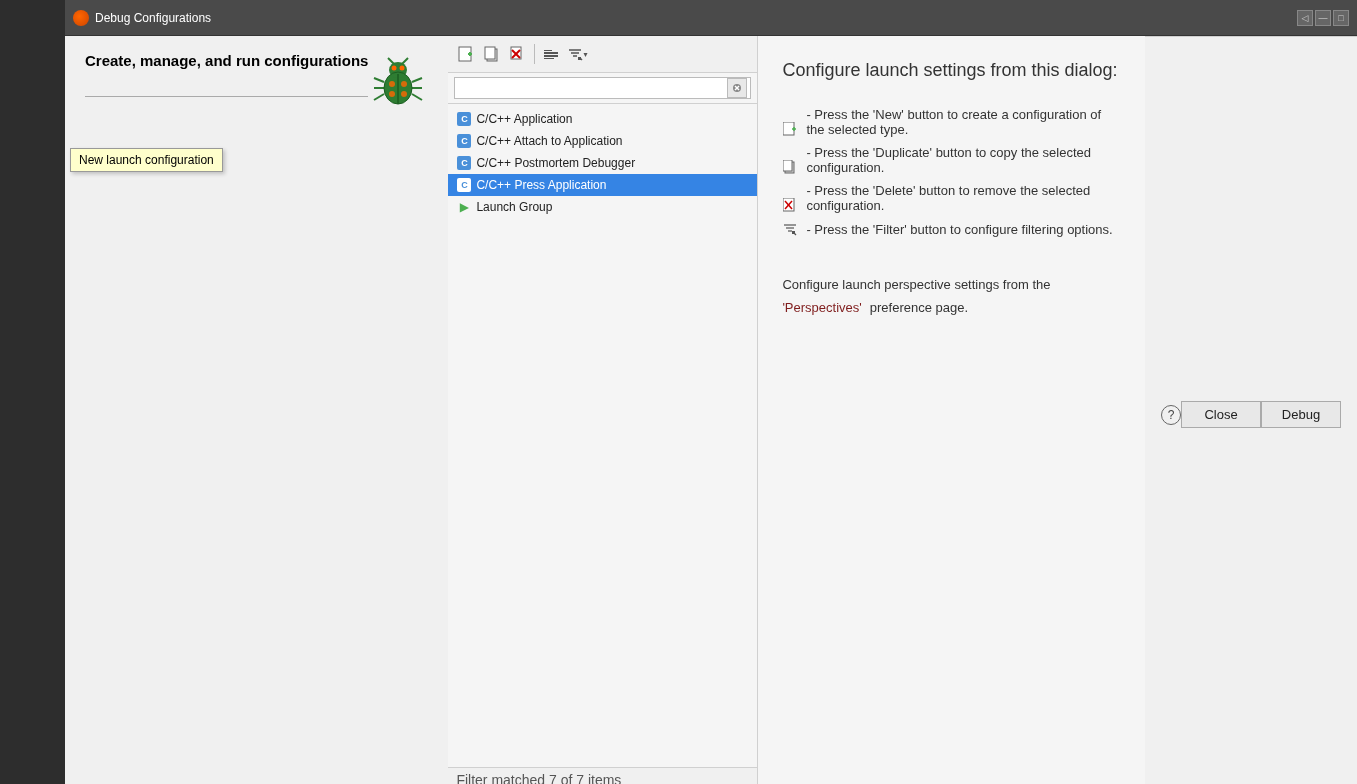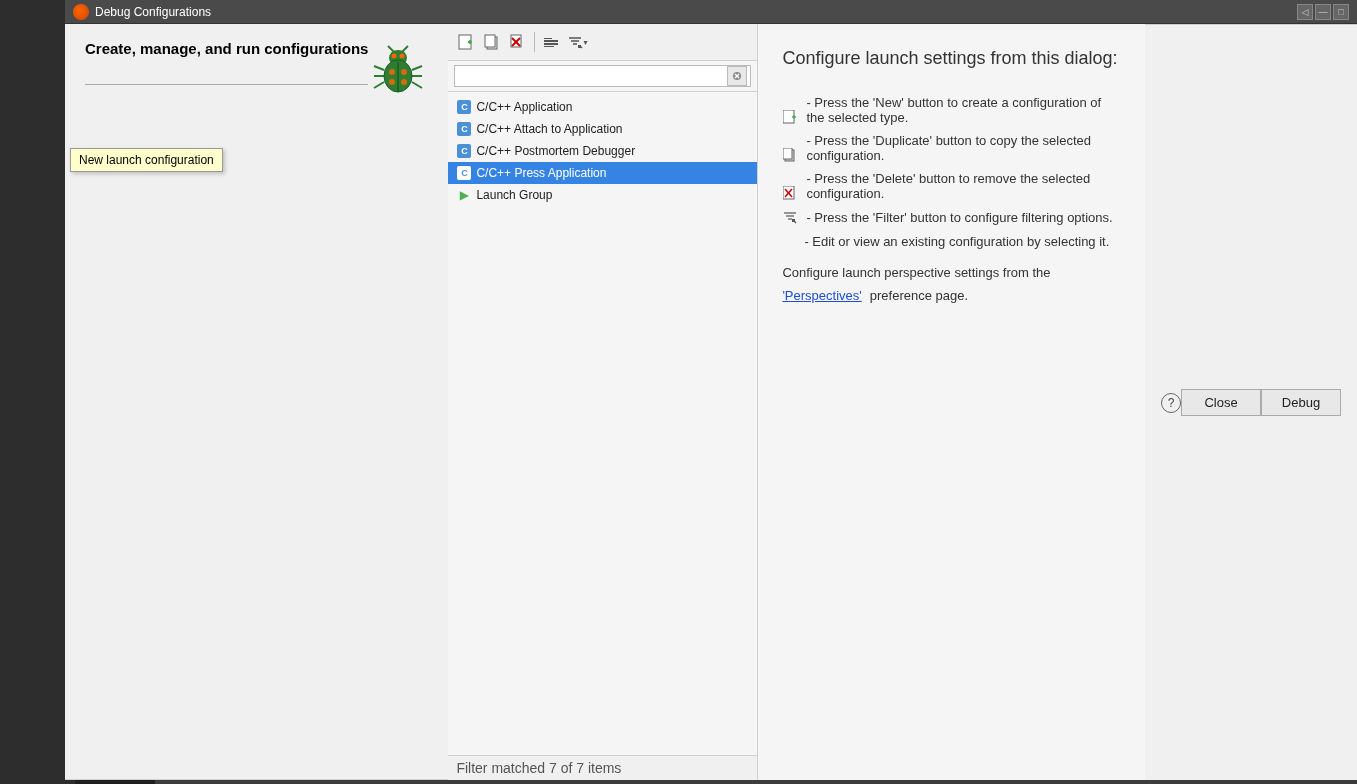--- a/index.html
+++ b/index.html
@@ -43,21 +43,21 @@
     .dialog-overlay {
       position: absolute;
       top: 0; left: 65px;
       width: 1292px;
       height: 784px;
     }
 
     
     .title-bar {
       background: #4a4a4a;
-      height: 24px;
+      height: 36px;
       display: flex;
       align-items: center;
       justify-content: space-between;
       padding: 0 8px;
       border-bottom: 1px solid #333;
       user-select: none;
     }
     .title-bar-left {
       display: flex;
       align-items: center;
@@ -292,22 +292,21 @@
     .info-icon {
       width: 16px;
       height: 16px;
       flex-shrink: 0;
       display: flex;
       align-items: center;
       justify-content: center;
     }
 
     .perspectives-link {
-      color: #1d4ed8;
-      text-decoration: underline;
+      color: #7f1d1d;
       cursor: pointer;
     }
 
     
     .bottom-bar {
       display: flex;
       align-items: center;
       justify-content: space-between;
       padding: 8px 16px;
       border-top: 1px solid #d0d0d0;
@@ -568,21 +567,20 @@
               <line x1="5" y1="9" x2="9" y2="9" stroke="#555" stroke-width="1.2"></line>
               <polygon points="9,9 12,9 12,12 9,12" fill="#555"></polygon>
               <line x1="11" y1="11" x2="13" y2="13" stroke="#555" stroke-width="1.2"></line>
             </svg>
           </div>
           <span>- Press the 'Filter' button to configure filtering options.</span>
         </div>
 
         <div class="info-item">
           <div class="info-icon" style="width:14px;"></div>
-          <span>- Edit or view an existing configuration by selecting it.</span>
         </div>
 
         <div class="info-item" style="margin-top: 16px; flex-wrap: wrap;">
           <span>Configure launch perspective settings from the </span>
           <a class="perspectives-link">'Perspectives'</a>
           <span> preference page.</span>
         </div>
       </div>
     </div>
 

